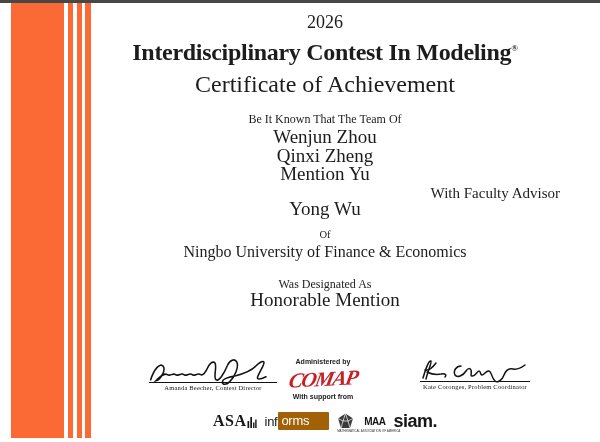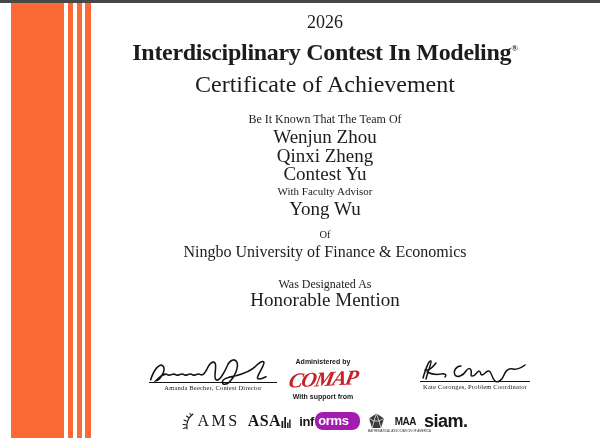--- a/index.html
+++ b/index.html
@@ -22,21 +22,21 @@
   .line { position:absolute; left:0; width:100%; text-align:center; white-space:nowrap; }
   .year        { top:12px;  font-size:18px; }
   .title       { top:39px;  font-size:24px; letter-spacing:-0.3px;font-weight:bold; }
   .title sup   { font-size:9px; }
   .cert        { top:71px;  font-size:24px; }
   .intro-sm    { font-size:12px; }
   .team-intro  { top:112px; }
   .name-1      { top:126px; font-size:19px; }
   .name-2      { top:145px; font-size:19px; }
   .name-3      { top:163px; font-size:19px; }
-  .adv-intro   { top:185px; font-size:11px; }
+  .adv-intro   { top:185px; font-size:15px;text-align:right; }
   .advisor     { top:198px; font-size:19px; }
   .of-label    { top:229px; font-size:10.5px; }
   .institution { top:243px; font-size:16px; }
   .des-intro   { top:277px; }
   .designation { top:289px; font-size:19px; }
 
   .sig-block { position:absolute; text-align:center; }
   .sig-left  { left:138px; top:358px; width:150px; }
   .sig-right { left:414px; top:357px; width:122px; }
   .sig-svg   { display:block; margin:0 auto; }
@@ -53,22 +53,22 @@
            letter-spacing:-1.5px; transform:skewX(-14deg) rotate(-3deg);
            margin-top:2px; height:24px; line-height:24px; }
   .support { font-size:7px; font-weight:bold; color:#1a1a1a; margin-top:2px; }
 
   .sponsors { position:absolute; left:190px; top:407px; width:270px; height:28px;
               display:flex; align-items:center; justify-content:center; gap:8px;
               font-family:"Liberation Sans", sans-serif; color:#161616; }
   .sponsor { display:flex; align-items:center; }
   .ams-text { font-family:"Liberation Serif", serif; font-size:16px; letter-spacing:2.5px; margin-left:1px; }
   .asa-text { font-family:"Liberation Serif", serif; font-size:16px; font-weight:bold; letter-spacing:0.5px; }
-  .informs  { font-weight:bold; font-size:13px; letter-spacing:-0.3px; }
-  .informs .boxed { background:#a21caf; color:#fff; padding:1px 11px 2px 3px; margin-left:1px; border-radius:8px; }
+  .informs  { font-weight:normal; font-size:13px; letter-spacing:-0.3px; }
+  .informs .boxed { background:#a16207; color:#fff; padding:1px 20px 2px 3px; margin-left:1px; border-radius:1px; }
   .maa { position:relative; }
   .maa-text { font-weight:bold; font-size:10px; letter-spacing:-0.5px; margin-left:10px; }
   .maa-caption { position:absolute; left:0; top:16px; width:70px; font-size:3px; white-space:nowrap; color:#333; }
   .siam-text { font-weight:bold; font-size:18px; letter-spacing:-0.5px; }
 </style>
 </head>
 <body>
 
 <div class="top-border"></div>
 
@@ -78,21 +78,21 @@
 <div class="stripe stripe-3"></div>
 
 <div class="content">
   <div class="line year">2026</div>
   <div class="line title"><span>Interdisciplinary Contest In Modeling</span><sup>®</sup></div>
   <div class="line cert">Certificate of Achievement</div>
 
   <div class="line intro-sm team-intro">Be It Known That The Team Of</div>
   <div class="line name-1">Wenjun Zhou</div>
   <div class="line name-2">Qinxi Zheng</div>
-  <div class="line name-3">Contest Yu</div>
+  <div class="line name-3">Mention Yu</div>
 
   <div class="line adv-intro">With Faculty Advisor</div>
   <div class="line advisor">Yong Wu</div>
 
   <div class="line of-label">Of</div>
   <div class="line institution">Ningbo University of Finance &amp; Economics</div>
 
   <div class="line intro-sm des-intro">Was Designated As</div>
   <div class="line designation">Honorable Mention</div>
 </div>
@@ -118,33 +118,20 @@
       <path d="M9 13 C 13 14, 17 10, 20 6"></path>
       <path d="M11 15 C 15 17, 20 18, 25 17 C 29 16, 31 18, 29 20"></path>
       <path d="M45 9 C 40 9, 37 14, 39 18 C 41 21, 47 19, 50 14 C 52 11, 54 11, 55 13 C 56 16, 54 19, 56 19 C 59 20, 61 14, 63 14 C 65 14, 64 18, 66 18 C 69 18, 70 13, 73 14 C 76 15, 75 20, 79 24 C 81 26, 86 24, 88 18 C 90 13, 93 11, 97 12 C 101 13, 105 11, 109 8"></path>
     </g>
   </svg>
   <div class="sig-rule"></div>
   <div class="sig-caption">Kate Coronges, Problem Coordinator</div>
 </div>
 
 <div class="sponsors">
-  <div class="sponsor">
-    <svg width="14" height="19" viewBox="0 0 14 19">
-      <g stroke="#161616" fill="none" stroke-width="1.1" stroke-linecap="round">
-        <path d="M11 2 C 6 6, 4 11, 5 17"></path>
-        <path d="M8 1.5 L9.5 3.5"></path>
-        <path d="M4.5 4 L6.5 5.5"></path>
-        <path d="M2 8 L4.5 9"></path>
-        <path d="M1 12.5 L3.8 12.8"></path>
-        <path d="M1.6 16.5 L4.2 15.6"></path>
-      </g>
-    </svg>
-    <span class="ams-text">AMS</span>
-  </div>
 
   <div class="sponsor">
     <span class="asa-text">ASA</span>
     <svg width="10" height="16" viewBox="0 0 10 16">
       <g fill="#161616">
         <rect x="0.5" y="8" width="1.7" height="7"></rect>
         <rect x="3.3" y="4" width="1.7" height="11"></rect>
         <rect x="6.1" y="9.5" width="1.4" height="5.5"></rect>
         <rect x="8.2" y="6.5" width="1.4" height="8.5"></rect>
       </g>

